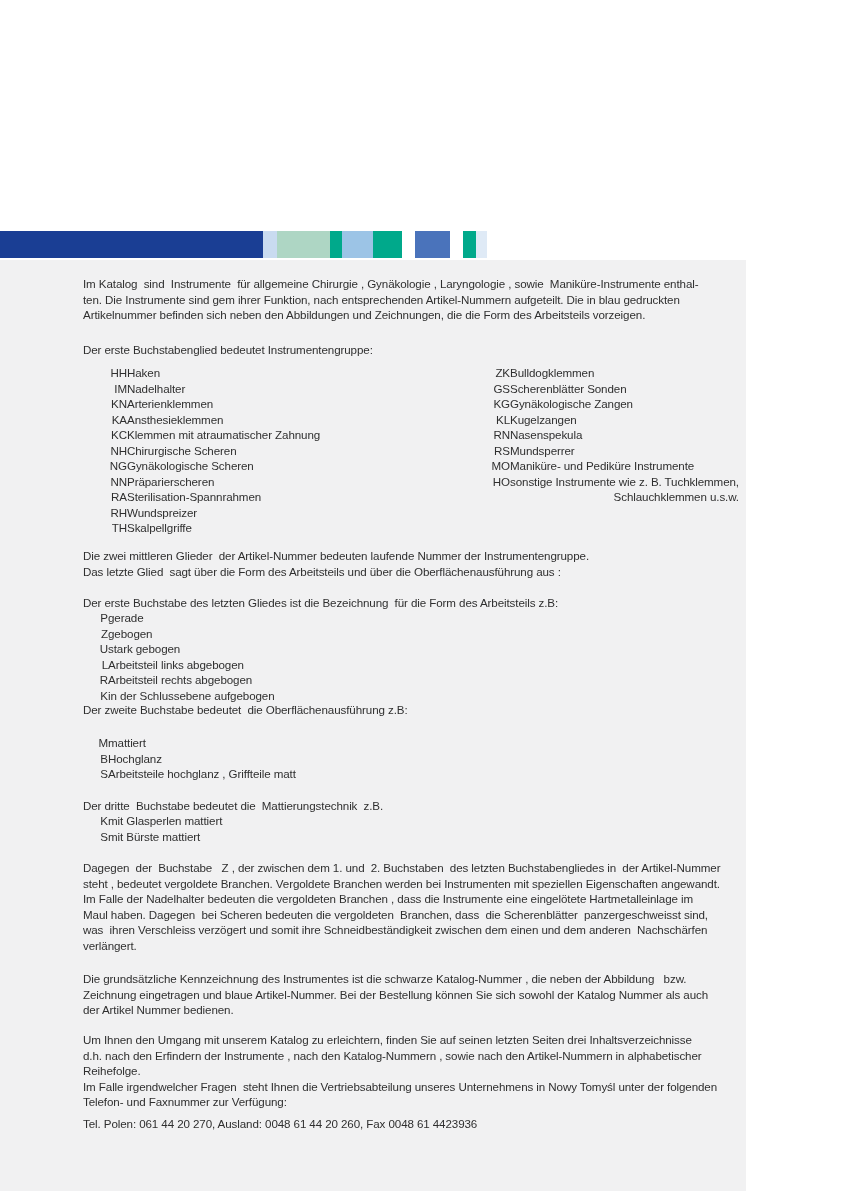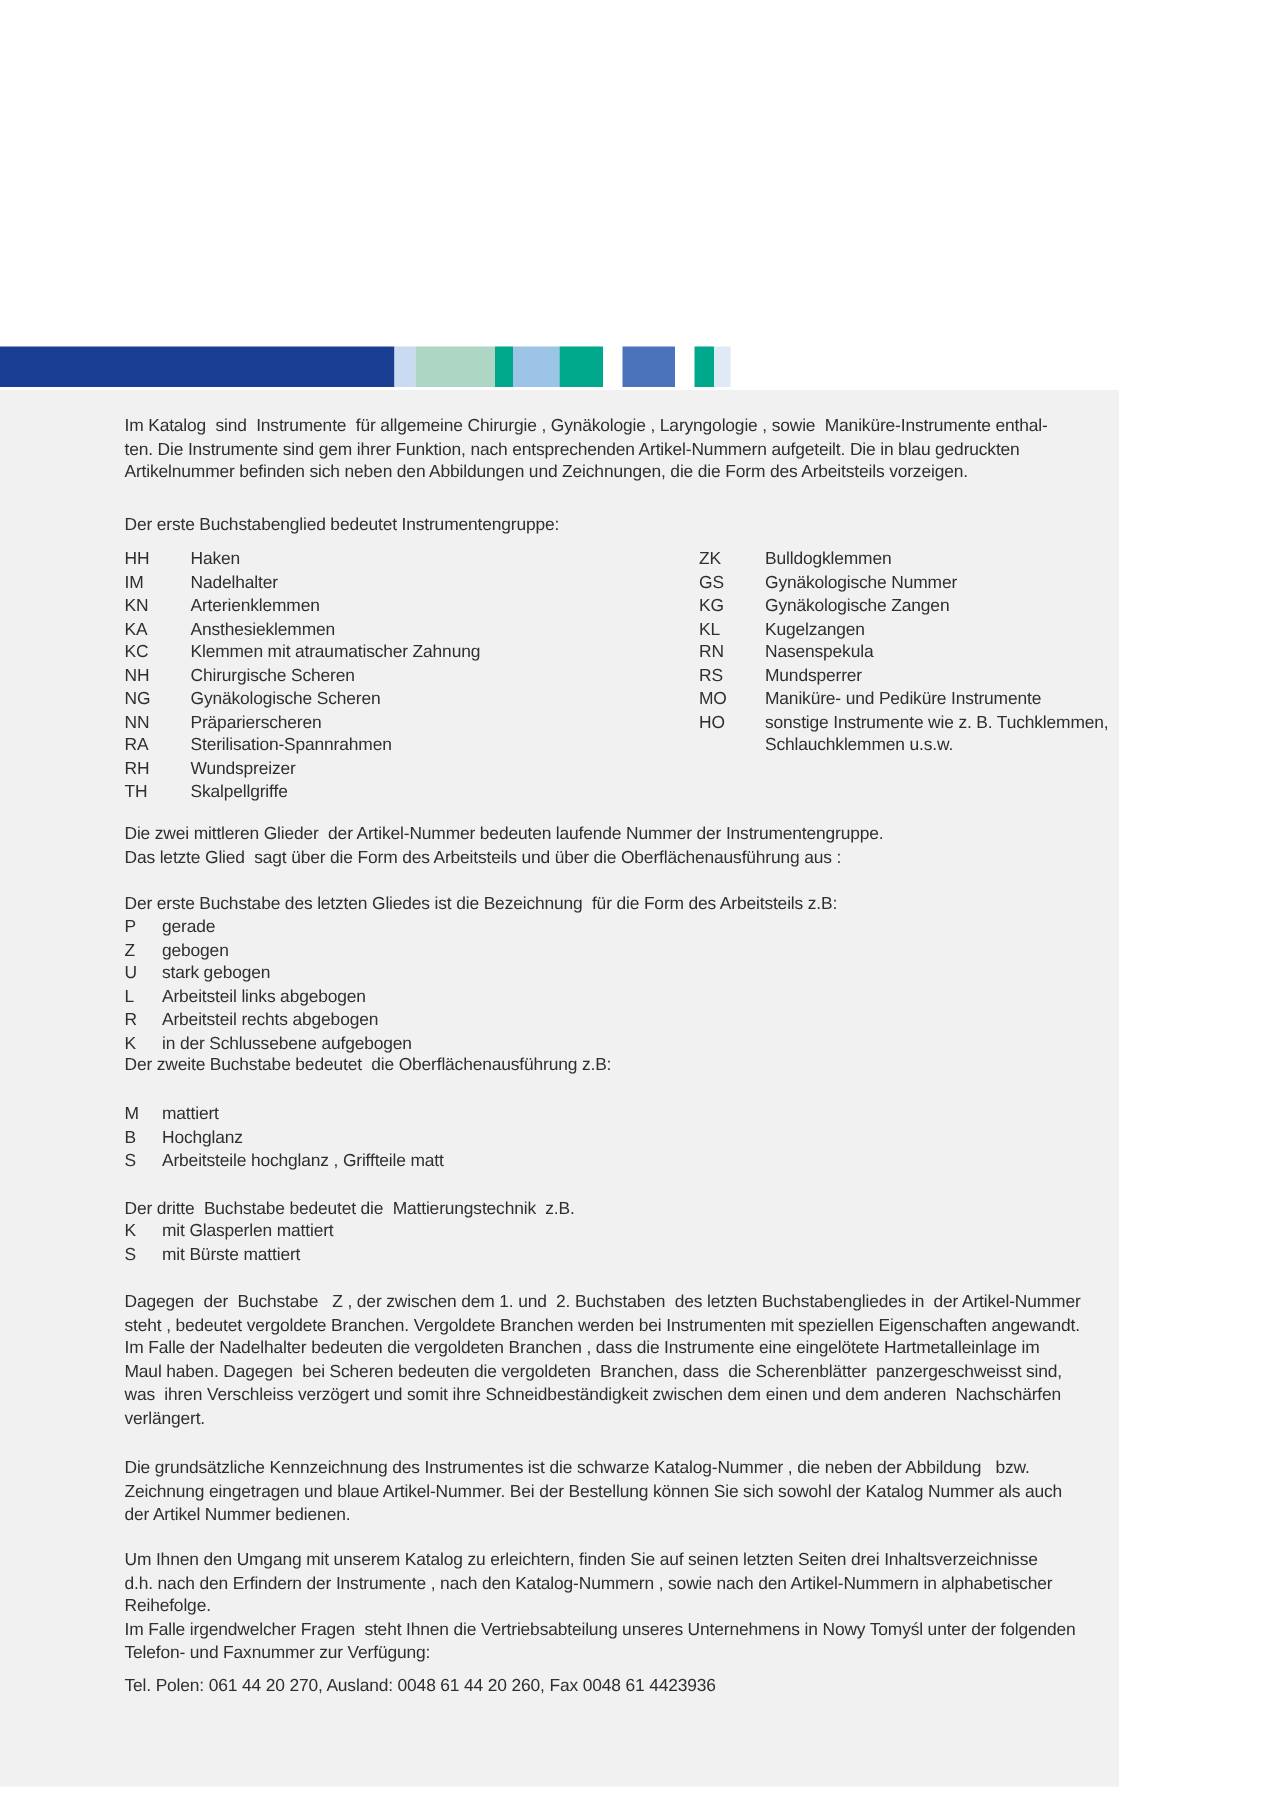--- a/index.html
+++ b/index.html
@@ -8,21 +8,21 @@
   .title{position:absolute;left:83px;top:144px;margin:0;font-size:21px;font-weight:bold;
          letter-spacing:-0.2px;color:var(--title_blue,#1c4a9c);white-space:pre;}
   .topbar{position:absolute;left:0;top:231px;height:27px;display:flex;}
   .topbar .seg{height:27px;flex:none;}
   .content{position:absolute;left:0;top:260px;width:746px;height:931px;
            background:var(--panel_gray,#f1f1f2);}
   .tblock{position:absolute;left:83px;margin:0;font-size:11.6px;line-height:15.5px;
           letter-spacing:-0.1px;white-space:pre;color:#2f2f2f;}
   .listblock{position:absolute;left:83px;margin:0;}
   .listblock.rightcol{left:466px;}
-  .row{display:flex;font-size:11.6px;line-height:15.5px;letter-spacing:-0.1px;}
+  .row{display:flex;font-size:11.6px;line-height:15.5px;letter-spacing:-0.1px;text-align:right;}
   .code{flex:none;}
   .code.wide{width:44px;}
   .code.narrow{width:25px;}
   .label{white-space:pre-line;}
 </style>
 </head>
 <body>
 
 <div class="page">
 
@@ -94,21 +94,21 @@
           <span class="label">Skalpellgriffe</span>
         </div>
       </div>
     <div class="listblock rightcol" id="groups-right" style="top:105px">
         <div class="row">
           <span class="code wide">ZK</span>
           <span class="label">Bulldogklemmen</span>
         </div>
         <div class="row">
           <span class="code wide">GS</span>
-          <span class="label">Gynäkologische Nummer</span>
+          <span class="label">Scherenblätter Sonden</span>
         </div>
         <div class="row">
           <span class="code wide">KG</span>
           <span class="label">Gynäkologische Zangen</span>
         </div>
         <div class="row">
           <span class="code wide">KL</span>
           <span class="label">Kugelzangen</span>
         </div>
         <div class="row">

